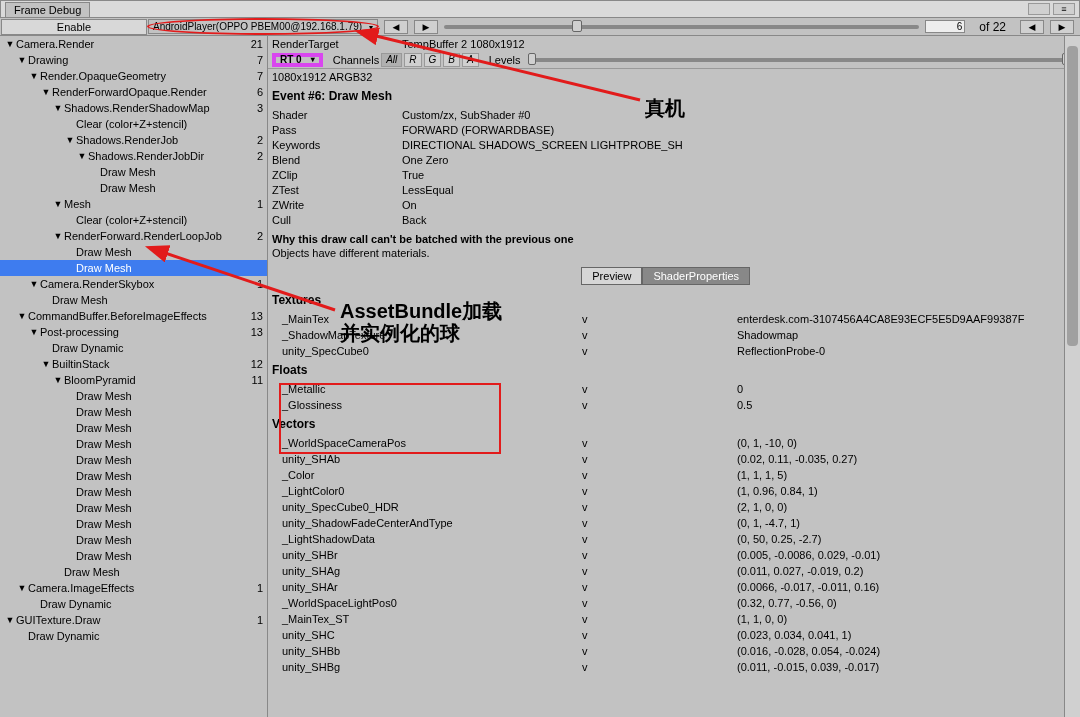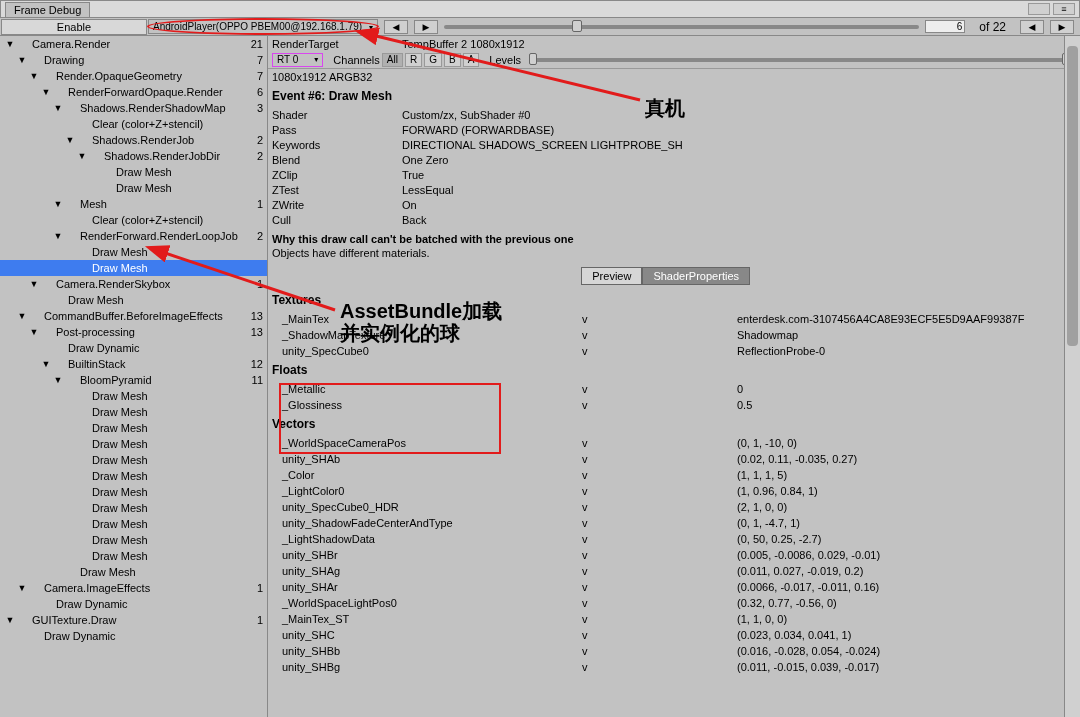--- a/index.html
+++ b/index.html
@@ -26,30 +26,30 @@
 
 .main { display: flex; height: calc(717px - 36px); }
 .left-panel { width: 268px; background: #c2c2c2; border-right: 1px solid #888; overflow: hidden; }
 .right-panel { flex: 1; background: #c2c2c2; overflow: hidden; position: relative; }
 
 
 .tree-row { display: flex; align-items: center; height: 16px; padding-right: 4px; cursor: pointer; }
 .tree-row.selected { background: #3e7cef; color: #fff; }
 .tree-indent { display: inline-block; }
 .tree-arrow { width: 12px; display: inline-block; text-align: center; font-size: 9px; }
-.tree-label { flex: 1; white-space: nowrap; overflow: hidden; margin-left: 16px; }
+.tree-label { flex: 1; white-space: nowrap; overflow: hidden; }
 .tree-count { width: 20px; text-align: right; }
 
 
 .detail-row { display: flex; height: 15px; align-items: center; padding: 0 4px; }
 .detail-label { width: 130px; }
 .channel-bar { display: flex; align-items: center; gap: 2px; border-bottom: 1px solid #999; padding: 2px 4px; height: 18px; }
-.chan-btn { border: 1px solid #999; background: #d0d0d0; padding: 0 4px; height: 14px; font-size: 10px; line-height: 12px; }
+.chan-btn { border: 1px solid #999; background: #d0d0d0; padding: 0 4px; height: 14px; font-size: 10px; line-height: 12px; font-style: italic; }
 .chan-btn.active { background: #b0b0b0; }
-.chan-dropdown { border: 1px solid #d946ef; padding: 0 4px; height: 14px; font-size: 10px; display: flex; align-items: center; gap: 16px; }
+.chan-dropdown { border: 4px solid #d946ef; padding: 0 4px; height: 14px; font-size: 10px; display: flex; align-items: center; gap: 9px; font-weight: bold; }
 .levels-slider { flex: 1; height: 4px; background: #888; border-radius: 2px; position: relative; margin: 0 6px; }
 .levels-thumb { position: absolute; width: 8px; height: 12px; background: #d0d0d0; border: 1px solid #666; top: -5px; border-radius: 2px; }
 
 .section-head { font-weight: bold; padding: 4px; font-size: 12px; }
 .bold-text { font-weight: bold; }
 .prop-row { display: flex; height: 16px; align-items: center; padding: 0 4px; }
 .prop-name { width: 310px; padding-left: 10px; }
 .prop-v { width: 155px; }
 .prop-val { flex: 1; }
 .mode-tab { border: 1px solid #666; padding: 2px 10px; font-size: 11px; background: #d6d6d6; }

